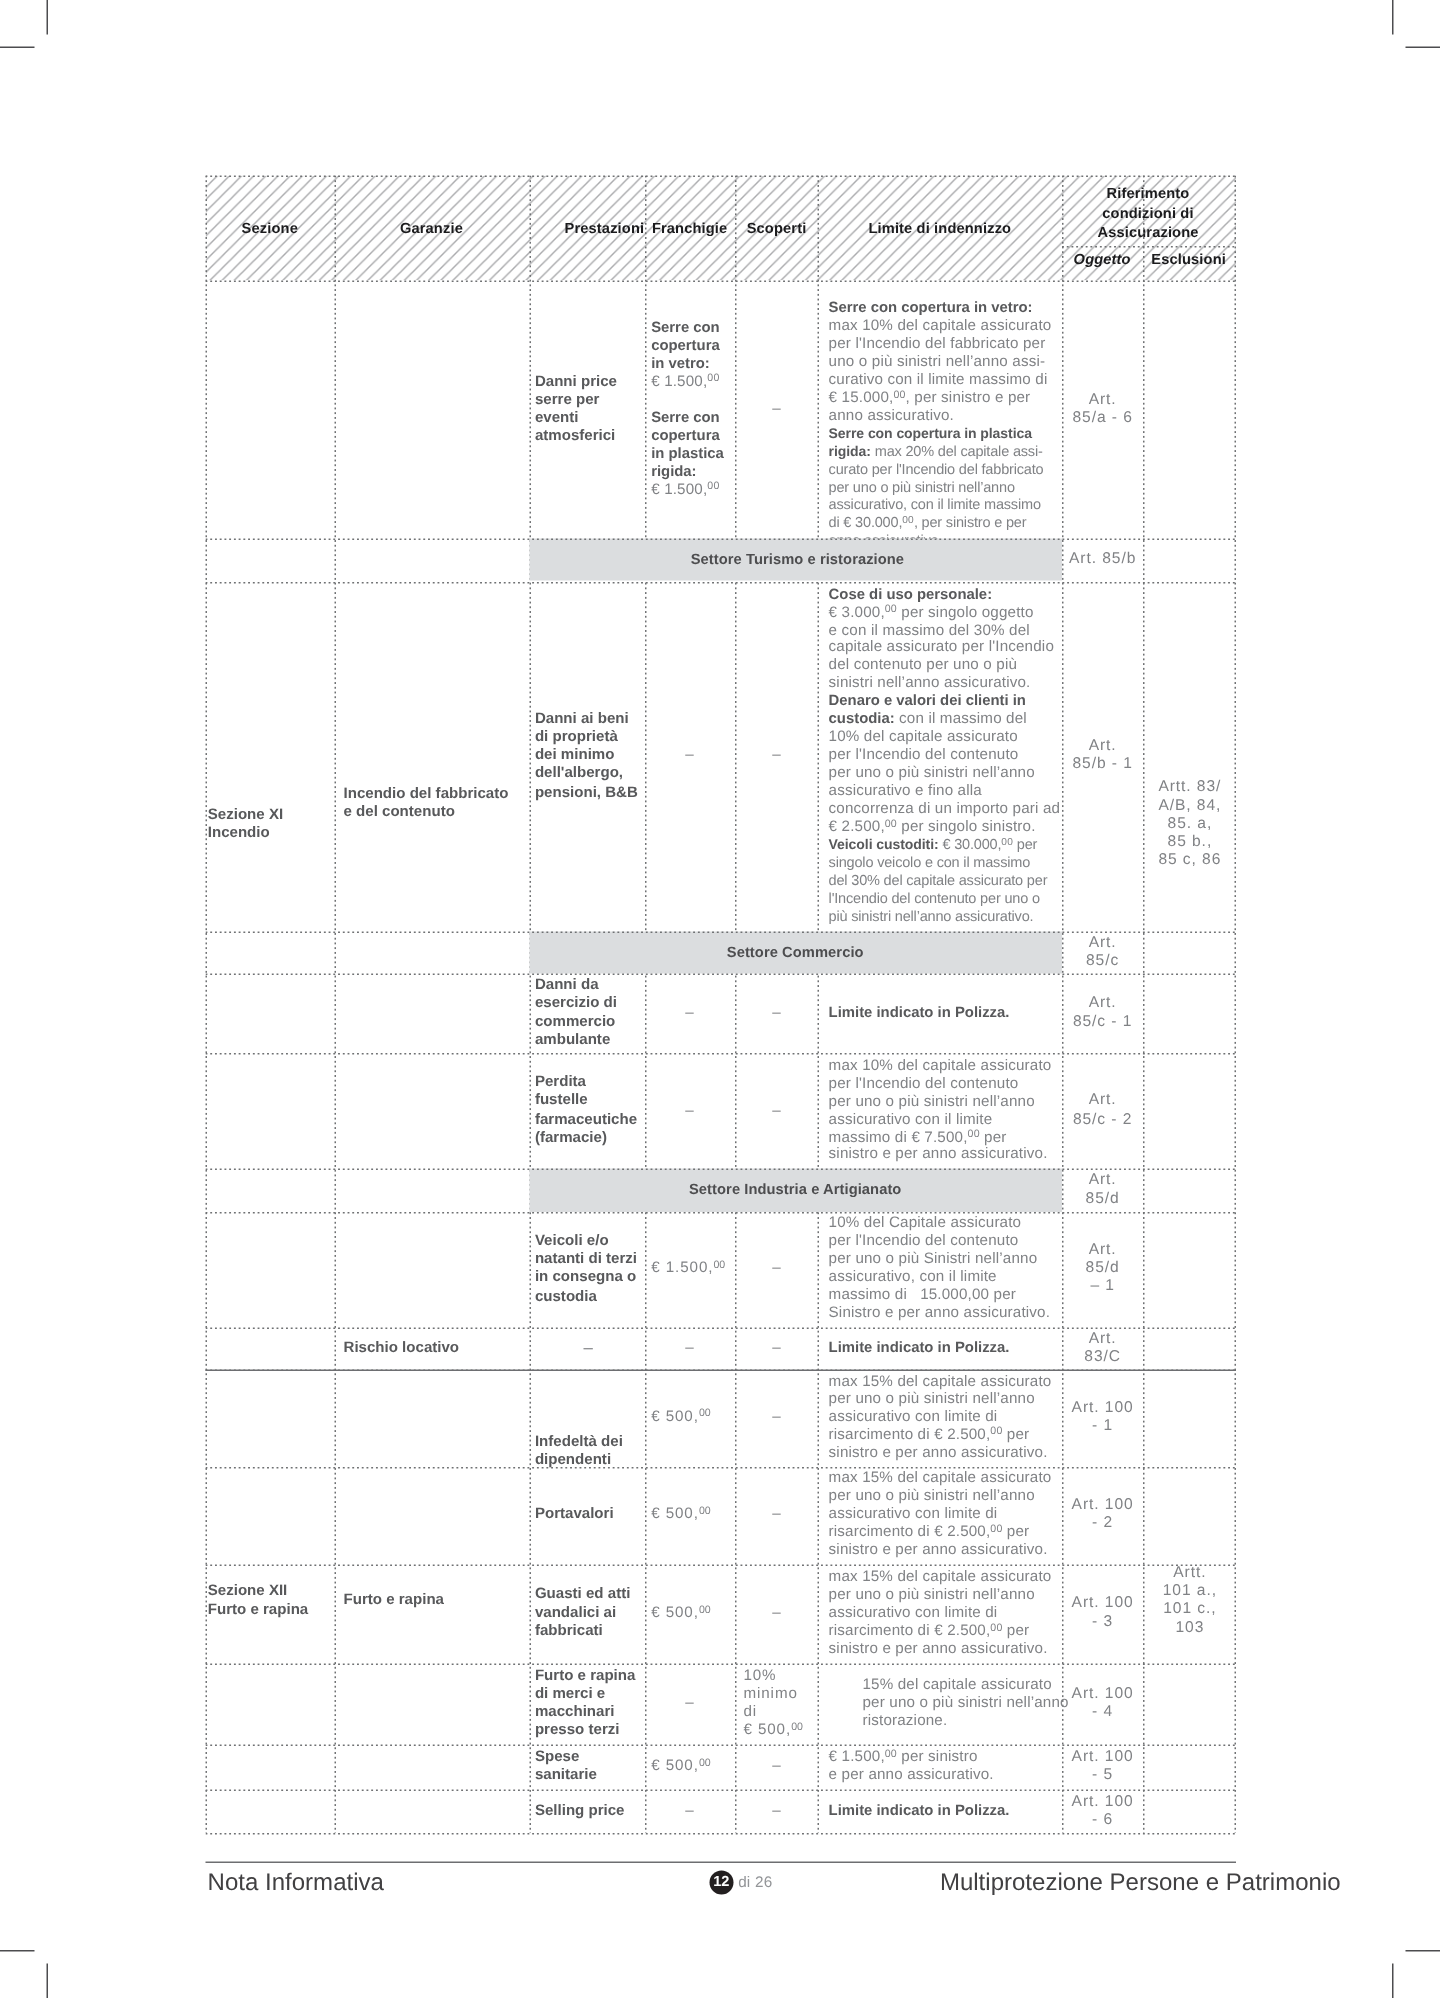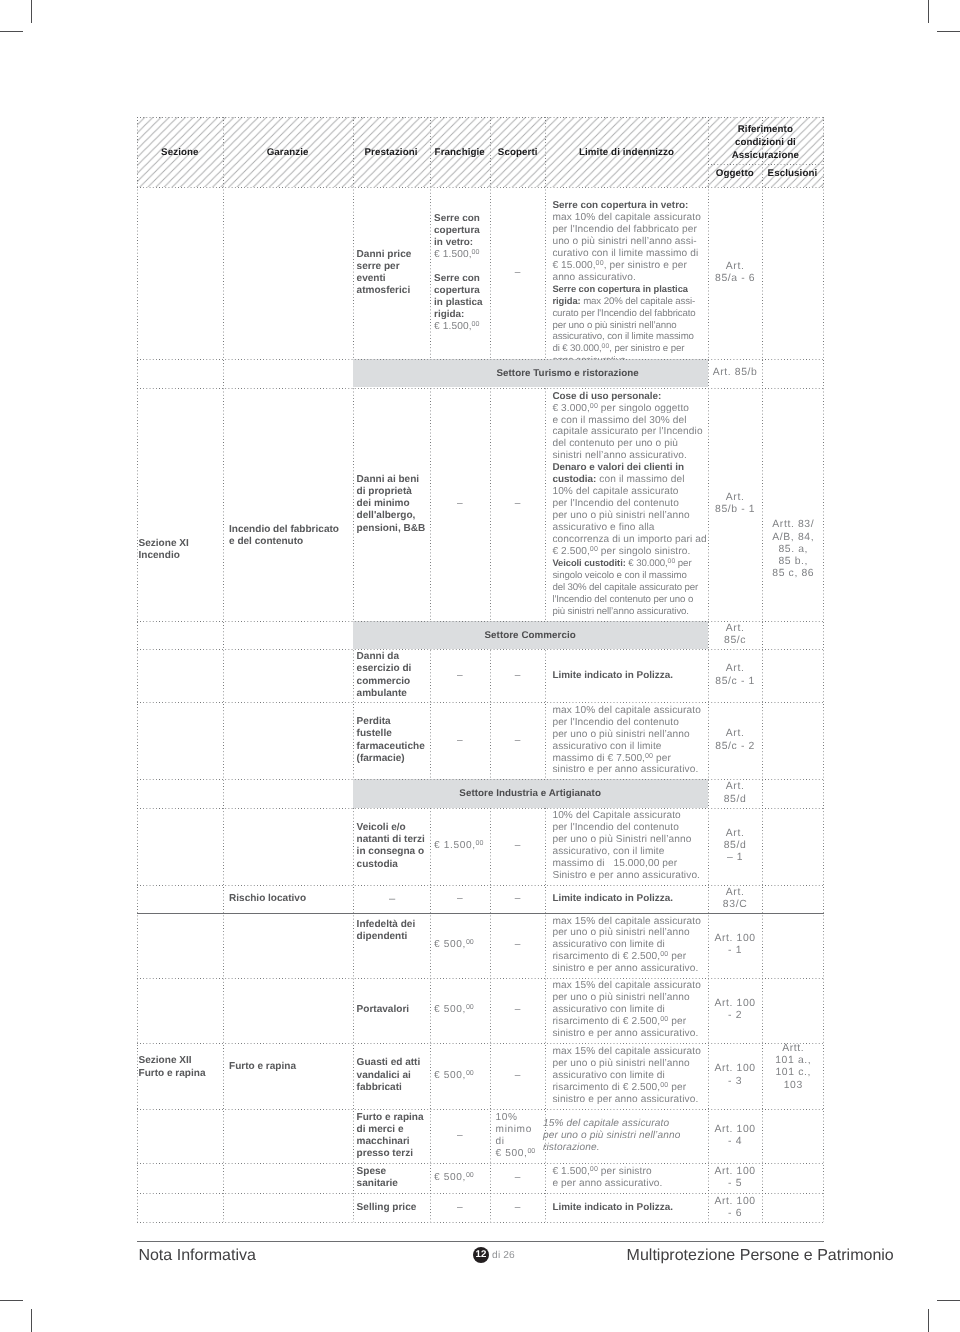--- a/index.html
+++ b/index.html
@@ -63,26 +63,26 @@
           <defs>
             <pattern id="hx" width="8.1" height="8.1" patternUnits="userSpaceOnUse">
               <path d="M -2 10.1 L 10.1 -2 M -2 2 L 2 -2 M 6.1 10.1 L 10.1 6.1" stroke="#a9aaac" stroke-width="0.95" fill="none"></path>
             </pattern>
           </defs>
           <rect width="687" height="70" fill="url(#hx)"></rect>
         </svg>
       </div>
       <div class="abs hdrlbl" style="left:0px;top:30.4px;width:85.7px;">Sezione</div>
       <div class="abs hdrlbl" style="left:85.7px;top:30.4px;width:129.89999999999998px;">Garanzie</div>
-      <div class="abs hdrlbl" style="left:215.6px;top:30.4px;width:76.9px;">Prestazioni</div>
+      <div class="abs hdrlbl" style="left:215.6px;top:30.4px;width:76.9px;text-align:right;">Prestazioni</div>
       <div class="abs hdrlbl" style="left:292.5px;top:30.4px;width:60.5px;">Franchigie</div>
       <div class="abs hdrlbl" style="left:353px;top:30.4px;width:55.39999999999998px;">Scoperti</div>
       <div class="abs hdrlbl" style="left:408.4px;top:30.4px;width:162.30000000000007px;">Limite di indennizzo</div>
       <div class="abs hdrlbl" style="left:570.7px;top:7.2px;width:115.3px;line-height:12.9px;">Riferimento<br>condizioni di<br>Assicurazione</div>
-      <div class="abs hdrlbl" style="left:570.7px;top:50.6px;width:54.2px;">Oggetto</div>
+      <div class="abs hdrlbl" style="left:570.7px;top:50.6px;width:54.2px;font-style:italic;">Oggetto</div>
       <div class="abs hdrlbl" style="left:624.9px;top:50.6px;width:61.1px;">Esclusioni</div>
       <div class="hline" style="left:570.7px;top:46.7px;width:115.3px;"></div>
       <div class="abs lbl" style="left: 1.5px; top: 420.7px; width: 80px;">
         <div class="ln">Sezione XI</div>
         <div class="ln">Incendio</div>
       </div>
       <div class="abs lbl" style="left: 92px; top: 406.55px; width: 120px;">
         <div class="ln">Incendio del fabbricato</div>
         <div class="ln">e del contenuto</div>
       </div>
@@ -150,21 +150,21 @@
         <div class="ln nw">per uno o più sinistri nell’anno</div>
         <div class="ln nw">assicurativo, con il limite massimo</div>
         <div class="ln nw">di € 30.000,<sup>00</sup>, per sinistro e per</div>
         <div class="ln nw">anno assicurativo.</div>
       </div>
       <div class="art" style="left: 570.7px; top: 143.9px; width: 54.2px;">
         <div class="ln">Art.</div>
         <div class="ln">85/a - 6</div>
       </div>
       <div class="bandbg" style="left:215.6px;top:242.2px;width:355.1px;height:28.30000000000001px;"></div>
-      <div class="band" style="left: 215.6px; top: 250.85px; width: 358px; margin-left: 36px;">Settore Turismo e ristorazione</div>
+      <div class="band" style="left: 215.6px; top: 250.85px; width: 358px;">Settore Turismo e ristorazione</div>
       <div class="art" style="left: 570.7px; top: 250.25px; width: 54.2px;">
         <div class="ln">Art. 85/b</div>
       </div>
       <div class="abs lbl" style="left: 219.6px; top: 356.52px; width: 70.9px;">
         <div class="ln">Danni ai beni</div>
         <div class="ln">di proprietà</div>
         <div class="ln">dei minimo</div>
         <div class="ln">dell'albergo,</div>
         <div class="ln">pensioni, B&amp;B</div>
       </div>
@@ -289,21 +289,21 @@
       <div class="abs body" style="left: 357px; top: 775.77px; width: 47.4px; text-align: center;">
         <div class="ln">–</div>
       </div>
       <div class="abs body" style="left: 415.4px; top: 775.77px; width: 152.3px;">
         <div class="ln"><b>Limite indicato in Polizza.</b></div>
       </div>
       <div class="art" style="left: 570.7px; top: 769.55px; width: 54.2px;">
         <div class="ln">Art.</div>
         <div class="ln">83/C</div>
       </div>
-      <div class="abs lbl" style="left: 219.6px; top: 802px; width: 70.9px;">
+      <div class="abs lbl" style="left: 219.6px; top: 839px; width: 70.9px;">
         <div class="ln">Infedeltà dei</div>
         <div class="ln">dipendenti</div>
       </div>
       <div class="abs body val" style="left: 297.1px; top: 822.42px; width: 53.5px;">
         <div class="ln">€ 500,<sup>00</sup></div>
       </div>
       <div class="abs body" style="left: 357px; top: 822.42px; width: 47.4px; text-align: center;">
         <div class="ln">–</div>
       </div>
       <div class="abs body" style="left: 415.4px; top: 798.52px; width: 152.3px;">
@@ -367,21 +367,21 @@
       </div>
       <div class="abs body" style="left: 294.5px; top: 1013.07px; width: 56.5px; text-align: center;">
         <div class="ln">–</div>
       </div>
       <div class="abs body val" style="left: 357px; top: 995.14px; width: 47.4px; text-align: left; padding-left: 1.6px;">
         <div class="ln">10%</div>
         <div class="ln">minimo</div>
         <div class="ln">di</div>
         <div class="ln">€ 500,<sup>00</sup></div>
       </div>
-      <div class="abs body" style="left: 406px; top: 1001.12px; width: 152.3px; font-style: italic;">
+      <div class="abs body" style="left: 438px; top: 1001.12px; width: 152.3px;">
         <div class="ln">15% del capitale assicurato</div>
         <div class="ln">per uno o più sinistri nell’anno</div>
         <div class="ln">ristorazione.</div>
       </div>
       <div class="art" style="left: 570.7px; top: 1006.85px; width: 54.2px;">
         <div class="ln">Art. 100</div>
         <div class="ln">- 4</div>
       </div>
       <div class="abs lbl" style="left: 219.6px; top: 1049.05px; width: 70.9px;">
         <div class="ln">Spese</div>

